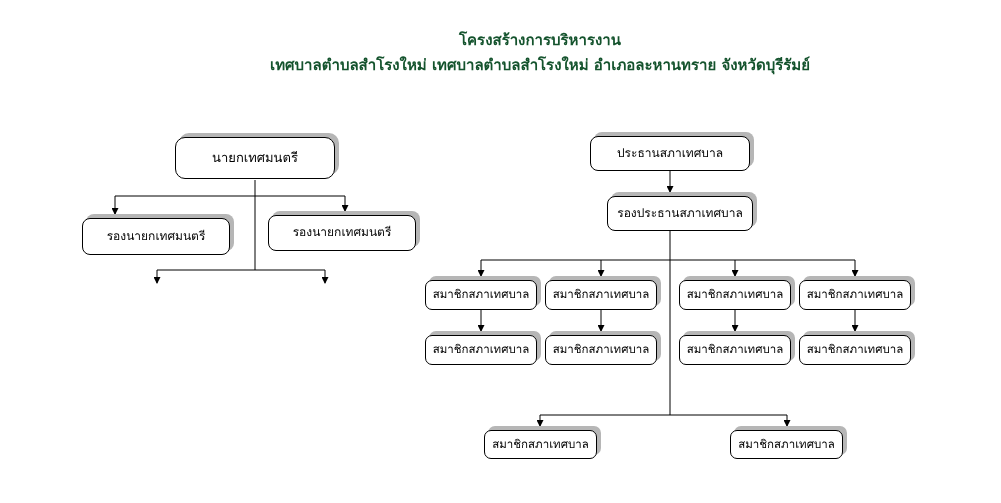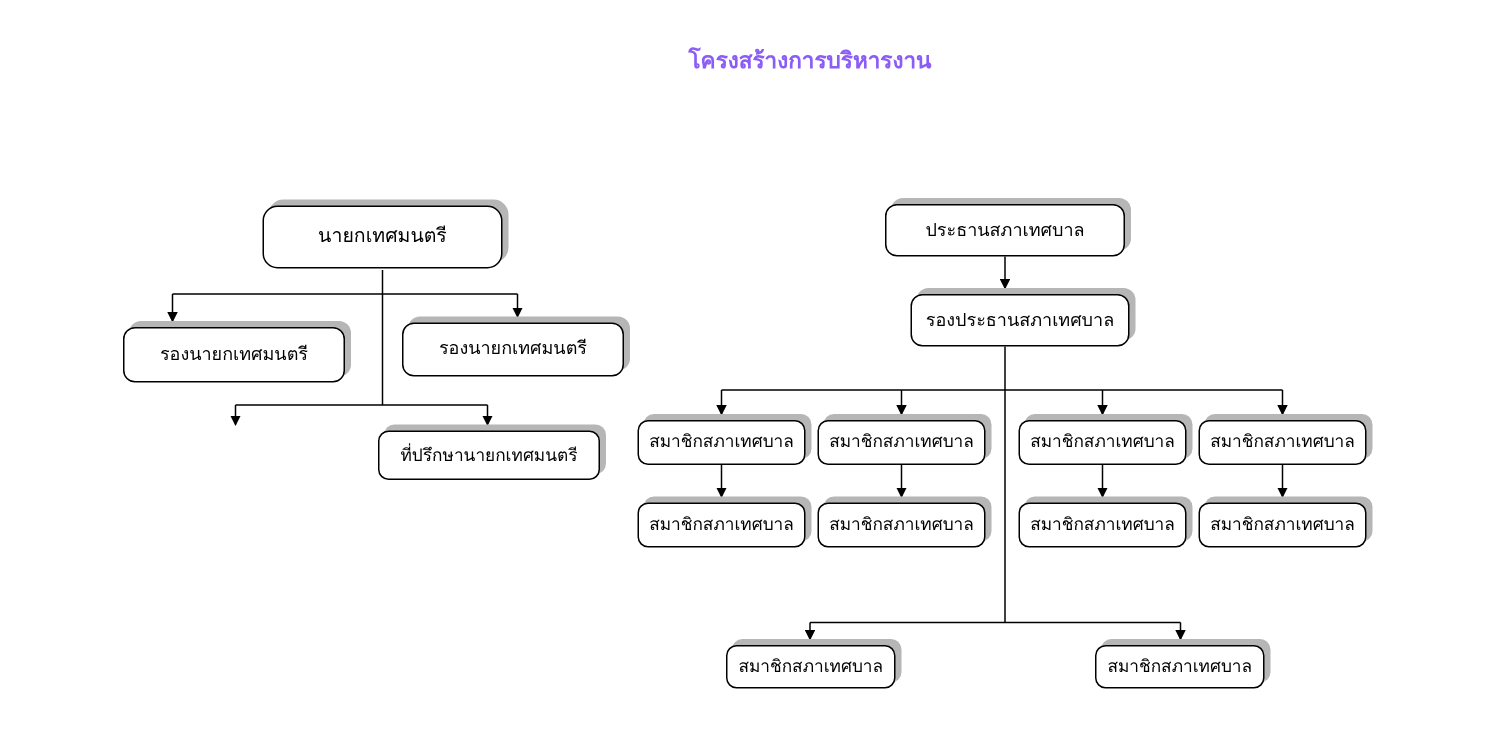--- a/index.html
+++ b/index.html
@@ -17,21 +17,21 @@
   }
   .title-block {
     position: absolute;
     top: 28px;
     left: 90px;
     width: 900px;
     text-align: center;
     font-weight: bold;
     font-size: 15px;
     line-height: 25px;
-    color: #8b5cf6;
+    color: #14532d;
   }
   .lines {
     position: absolute;
     left: 0; top: 0;
     width: 1001px;
     height: 503px;
     pointer-events: none;
   }
   .org-box {
     position: absolute;
@@ -50,20 +50,21 @@
   .org-box.big { border-radius: 10px; font-size: 13px; }
   .org-box.small { border-radius: 7px; font-size: 11.5px; }
 </style>
 </head>
 <body>
 
 <div class="canvas">
 
   <div class="title-block">
     <div>โครงสร้างการบริหารงาน</div>
+    <div>เทศบาลตำบลสำโรงใหม่ เทศบาลตำบลสำโรงใหม่ อำเภอละหานทราย จังหวัดบุรีรัมย์</div>
   </div>
 
   <svg class="lines" width="1001" height="503" viewBox="0 0 1001 503" xmlns="http://www.w3.org/2000/svg">
     <defs>
       <marker id="arrow" markerWidth="7" markerHeight="7" refX="6" refY="3.5" orient="auto" markerUnits="userSpaceOnUse">
         <path d="M0,0 L7,3.5 L0,7 z" fill="#000000"></path>
       </marker>
     </defs>
 
     <line x1="255" y1="180" x2="255" y2="270" stroke="#000" stroke-width="1"></line>
@@ -91,21 +92,20 @@
     <line x1="787" y1="415" x2="787" y2="426" stroke="#000" stroke-width="1" marker-end="url(#arrow)"></line>
   </svg>
 
   <div class="org-box big" style="left:175px; top:137px; width:160px; height:42px;">นายกเทศมนตรี</div>
 
   <div class="org-box" style="left:82px; top:218px; width:148px; height:37px;">รองนายกเทศมนตรี</div>
 
   <div class="org-box" style="left:268px; top:215px; width:148px; height:36px;">รองนายกเทศมนตรี</div>
 
 
-  <div class="org-box small" style="left:252px; top:287px; width:148px; height:33px;">ที่ปรึกษานายกเทศมนตรี</div>
 
   <div class="org-box" style="left:590px; top:136px; width:160px; height:35px;">ประธานสภาเทศบาล</div>
 
   <div class="org-box" style="left:607px; top:196px; width:146px; height:35px;">รองประธานสภาเทศบาล</div>
 
   <div class="org-box small" style="left:425px; top:280px; width:112px; height:30px;">สมาชิกสภาเทศบาล</div>
   <div class="org-box small" style="left:545px; top:280px; width:112px; height:30px;">สมาชิกสภาเทศบาล</div>
   <div class="org-box small" style="left:679px; top:280px; width:112px; height:30px;">สมาชิกสภาเทศบาล</div>
   <div class="org-box small" style="left:799px; top:280px; width:112px; height:30px;">สมาชิกสภาเทศบาล</div>
 

